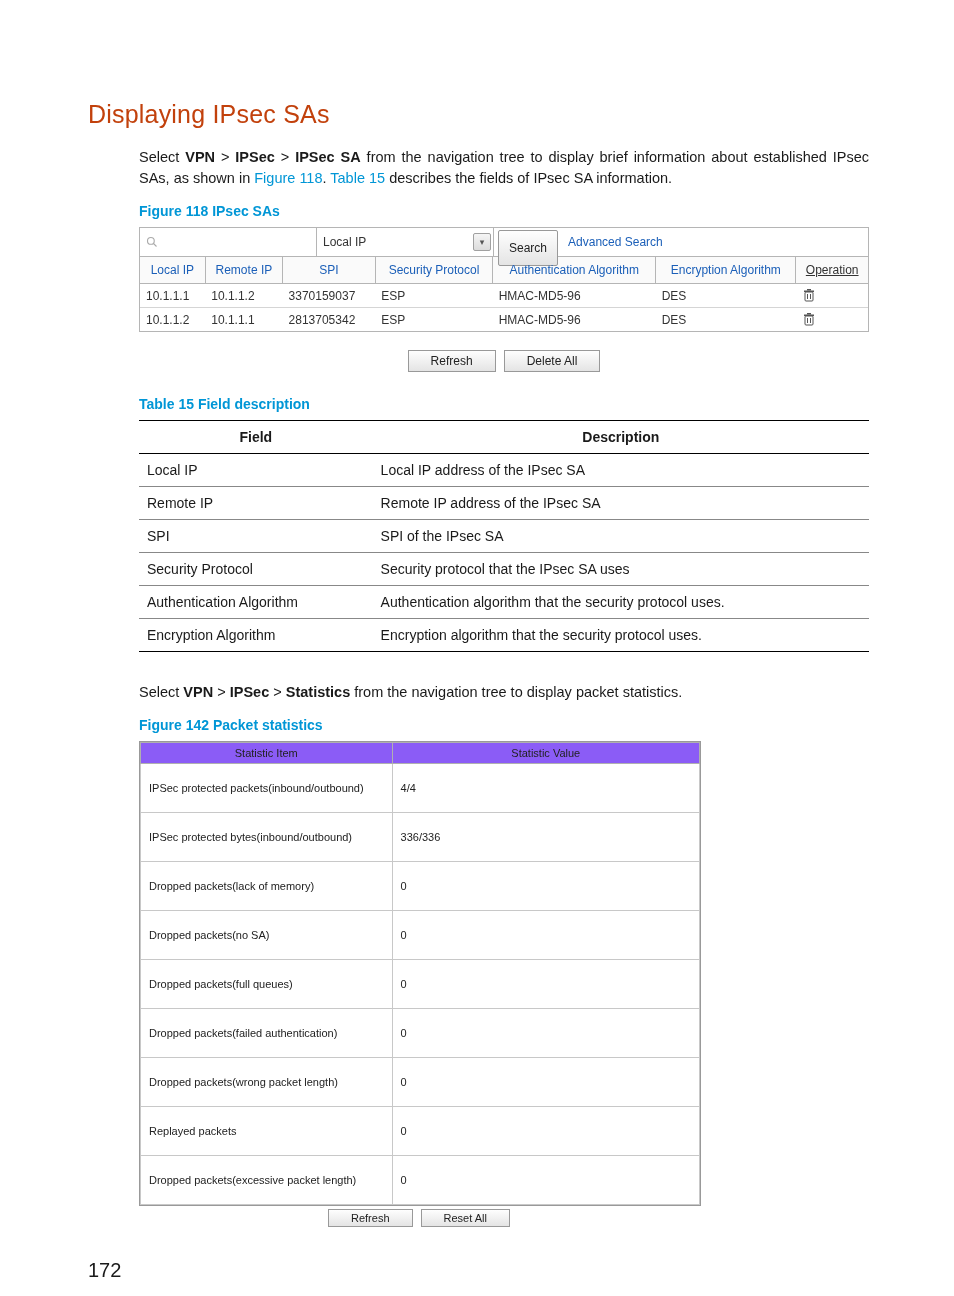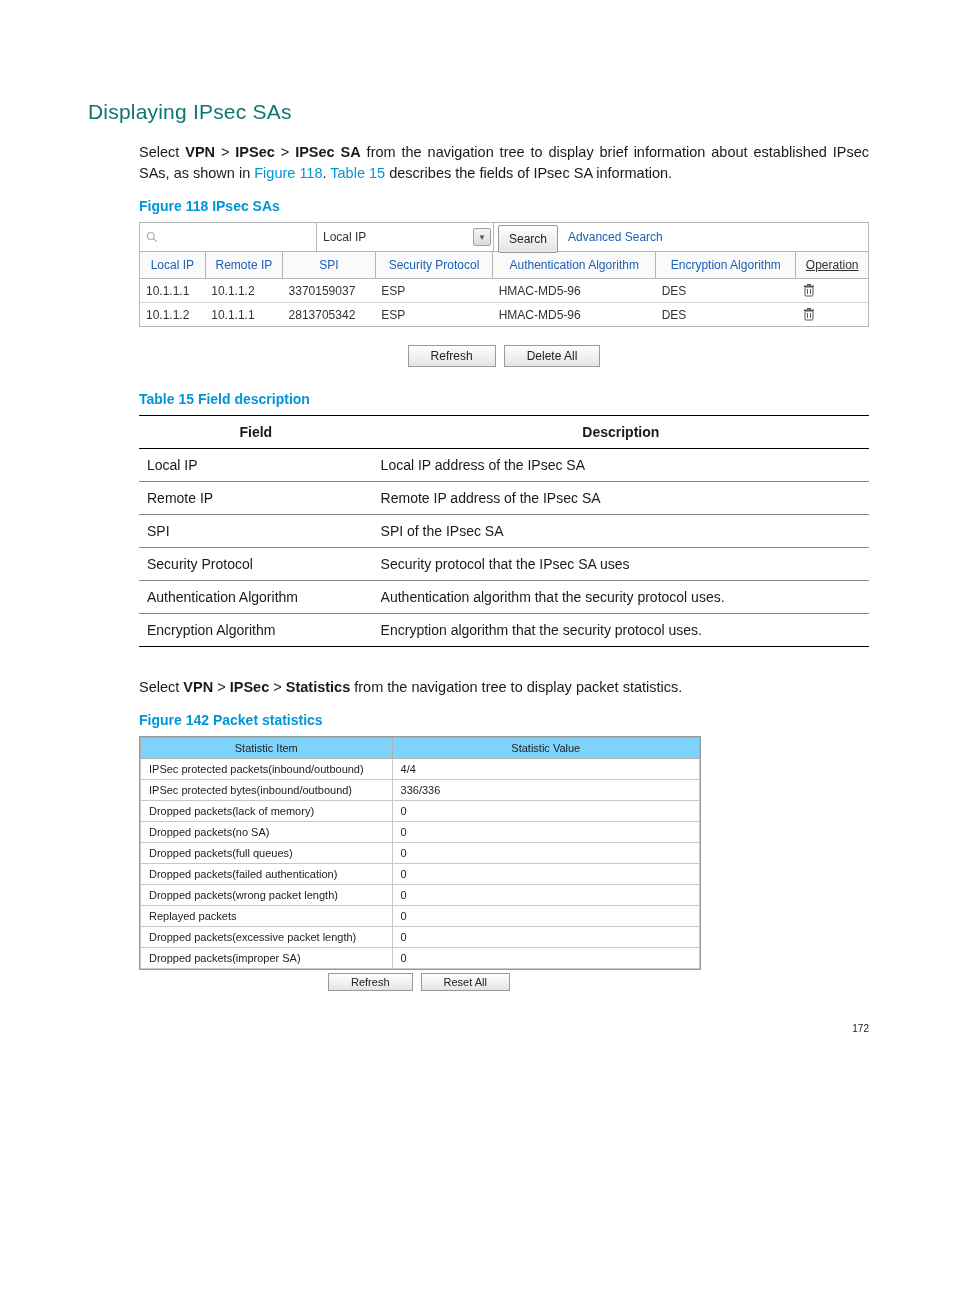--- a/index.html
+++ b/index.html
@@ -11,22 +11,22 @@
     background:#fff;
     width:954px;
   }
   .page {
     padding: 100px 85px 60px 88px;
     box-sizing:border-box;
   }
   h1 {
     font-family: Arial, Helvetica, sans-serif;
     font-weight:400;
-    font-size:21px;
-    color:#0f766e;
+    font-size:25px;
+    color:#c2410c;
     margin:0 0 18px 0;
     letter-spacing:0.2px;
   }
   .body-indent {
     margin-left:51px;
   }
   .para {
     line-height:1.45;
     margin:0 0 14px 0;
     text-align:justify;
@@ -77,21 +77,21 @@
     border:1px solid #a0a0a0;
     border-radius:2px;
     display:flex;align-items:center;justify-content:center;
     font-size:9px; color:#555;
   }
   .ui-searchbar .btn {
     margin:2px 4px;
     border:1px solid #999;
     background:linear-gradient(#fefefe,#e4e4e4);
     padding:2px 10px;
-    height:28px;
+    height:36px;
     font-size:12px;
     border-radius:2px;
     color:#222;
   }
   .ui-searchbar .adv {
     color:#1b5fb8;
     display:flex;
     align-items:center;
     padding:0 6px;
   }
@@ -165,42 +165,42 @@
     font-size:11px;
     font-family:Tahoma, Arial, sans-serif;
     color:#222;
     border:1px solid #999;
   }
   .stats-box table {
     width:100%;
     border-collapse:collapse;
   }
   .stats-box th {
-    background:#7dd3fc;
+    background:#8b5cf6;
     border:1px solid #b0b0b0;
     font-weight:normal;
     padding:4px 8px;
     text-align:center;
     font-size:11px;
   }
   .stats-box td {
     border:1px solid #c8c8c8;
-    padding:4px 8px;
+    padding:18px 8px;
   }
   .stats-box tbody tr:nth-child(even) td { background:#fff; }
   .stats-box tbody tr:nth-child(odd) td { background:#fff; }
   .stats-btnrow {
     text-align:center;
     margin:3px 0 0 0;
   }
   .stats-btnrow .graybtn { padding:2px 22px; font-size:11px;}
 
   .page-num {
-    text-align:right;
-    font-size:10px;
+    text-align:left;
+    font-size:20px;
     margin-top:32px;
   }
 </style>
 </head>
 <body>
 
 <div class="page">
 
   <h1>Displaying IPsec SAs</h1>
 
@@ -358,24 +358,20 @@
               <td>0</td>
             </tr>
             <tr>
               <td>Replayed packets</td>
               <td>0</td>
             </tr>
             <tr>
               <td>Dropped packets(excessive packet length)</td>
               <td>0</td>
             </tr>
-            <tr>
-              <td>Dropped packets(improper SA)</td>
-              <td>0</td>
-            </tr>
           </tbody>
       </table>
     </div>
     <div class="stats-btnrow" style="width:560px;">
       <button class="graybtn">Refresh</button>
       <button class="graybtn">Reset All</button>
     </div>
   </div>
 
   <div class="page-num">172</div>

